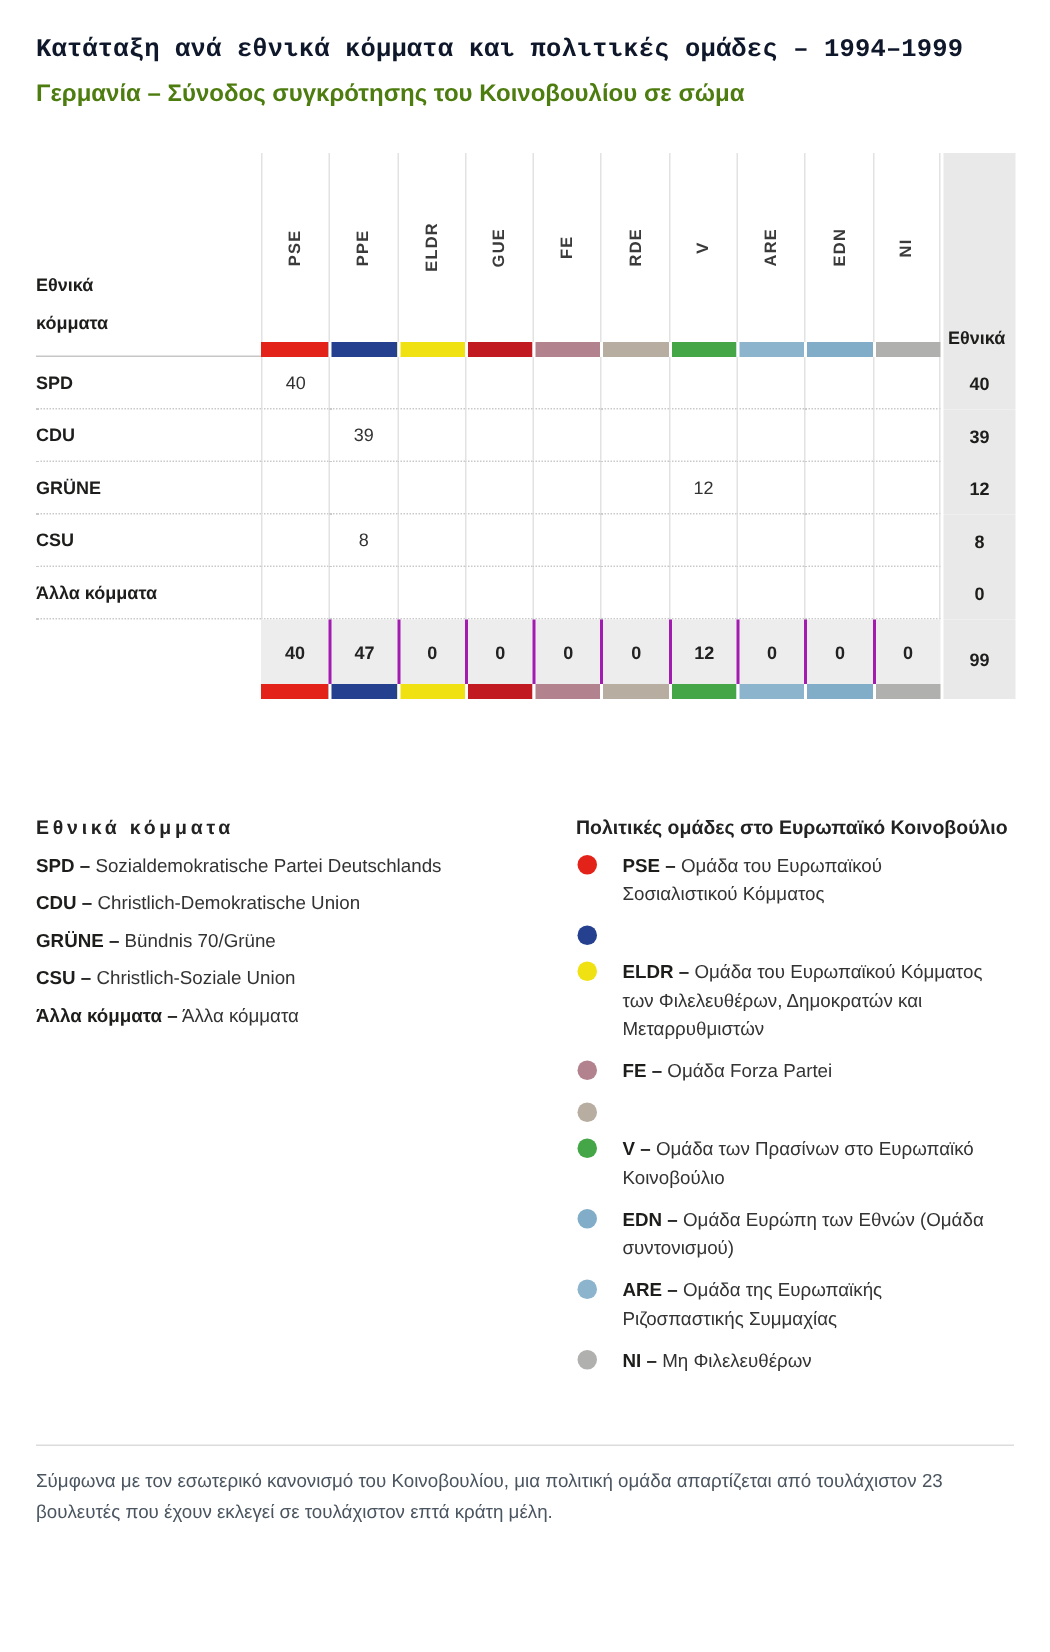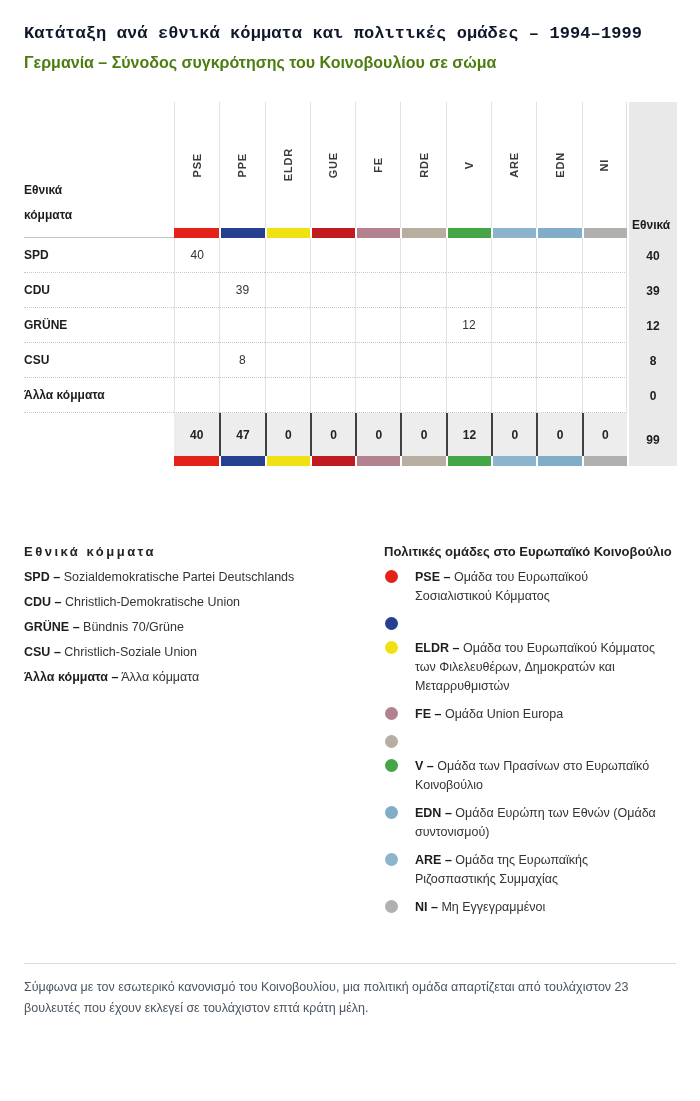--- a/index.html
+++ b/index.html
@@ -50,21 +50,21 @@
   .tcell {
     font-size: 12px; color: #333;
     display: flex; align-items: center; justify-content: center;
     border-left: 1px solid #e2e2e2;
     border-bottom: 1px dotted #c9c9c9;
   }
   .tcell.last { border-right: 1px solid #e2e2e2; }
   .tot {
     grid-row: 8; background: #ededed; font-size: 12px; font-weight: 700; color: #222;
     display: flex; align-items: center; justify-content: center;
-    border-left: 2px solid #404040;
+    border-left: 2px solid #a21caf;
   }
   .tot.first { border-left: none; }
   .tbar { grid-row: 9; border-left: 2px solid #fff; }
   .tbar.first { border-left: none; }
   .seats-head {
     grid-column: 13; grid-row: 1 / span 2; background: #e9e9e9;
     display: flex; align-items: flex-end;
     font-size: 12px; font-weight: 700; color: #1d1d1b;
     padding: 0 0 6px 3px;
   }
@@ -260,40 +260,40 @@
         </div>
       <div class="gitem">
           <span class="dot" style="background: rgb(36, 64, 142);"></span>
         </div>
       <div class="gitem">
           <span class="dot" style="background: rgb(240, 225, 18);"></span>
           <div class="gtext"><b><span>ELDR</span>&nbsp;<span>–</span></b> <span>Ομάδα του Ευρωπαϊκού Κόμματος των Φιλελευθέρων, Δημοκρατών και Μεταρρυθμιστών</span></div>
         </div>
       <div class="gitem">
           <span class="dot" style="background: rgb(178, 131, 143);"></span>
-          <div class="gtext"><b><span>FE</span>&nbsp;<span>–</span></b> <span>Ομάδα Union Europa</span></div>
+          <div class="gtext"><b><span>FE</span>&nbsp;<span>–</span></b> <span>Ομάδα Forza Partei</span></div>
         </div>
       <div class="gitem">
           <span class="dot" style="background: rgb(183, 173, 160);"></span>
         </div>
       <div class="gitem">
           <span class="dot" style="background: rgb(69, 166, 72);"></span>
           <div class="gtext"><b><span>V</span>&nbsp;<span>–</span></b> <span>Ομάδα των Πρασίνων στο Ευρωπαϊκό Κοινοβούλιο</span></div>
         </div>
       <div class="gitem">
           <span class="dot" style="background: rgb(130, 173, 200);"></span>
           <div class="gtext"><b><span>EDN</span>&nbsp;<span>–</span></b> <span>Ομάδα Ευρώπη των Εθνών (Ομάδα συντονισμού)</span></div>
         </div>
       <div class="gitem">
           <span class="dot" style="background: rgb(140, 181, 205);"></span>
           <div class="gtext"><b><span>ARE</span>&nbsp;<span>–</span></b> <span>Ομάδα της Ευρωπαϊκής Ριζοσπαστικής Συμμαχίας</span></div>
         </div>
       <div class="gitem">
           <span class="dot" style="background: rgb(176, 176, 174);"></span>
-          <div class="gtext"><b><span>NI</span>&nbsp;<span>–</span></b> <span>Μη Εγγεγραμμένοι</span></div>
+          <div class="gtext"><b><span>NI</span>&nbsp;<span>–</span></b> <span>Μη Φιλελευθέρων</span></div>
         </div>
     </div>
   </div>
 
   <div class="note-wrap">
     <hr class="rule">
     <div class="note">Σύμφωνα με τον εσωτερικό κανονισμό του Κοινοβουλίου, μια πολιτική ομάδα απαρτίζεται από τουλάχιστον 23 βουλευτές που έχουν εκλεγεί σε τουλάχιστον επτά κράτη μέλη.</div>
 
   </div>
 

